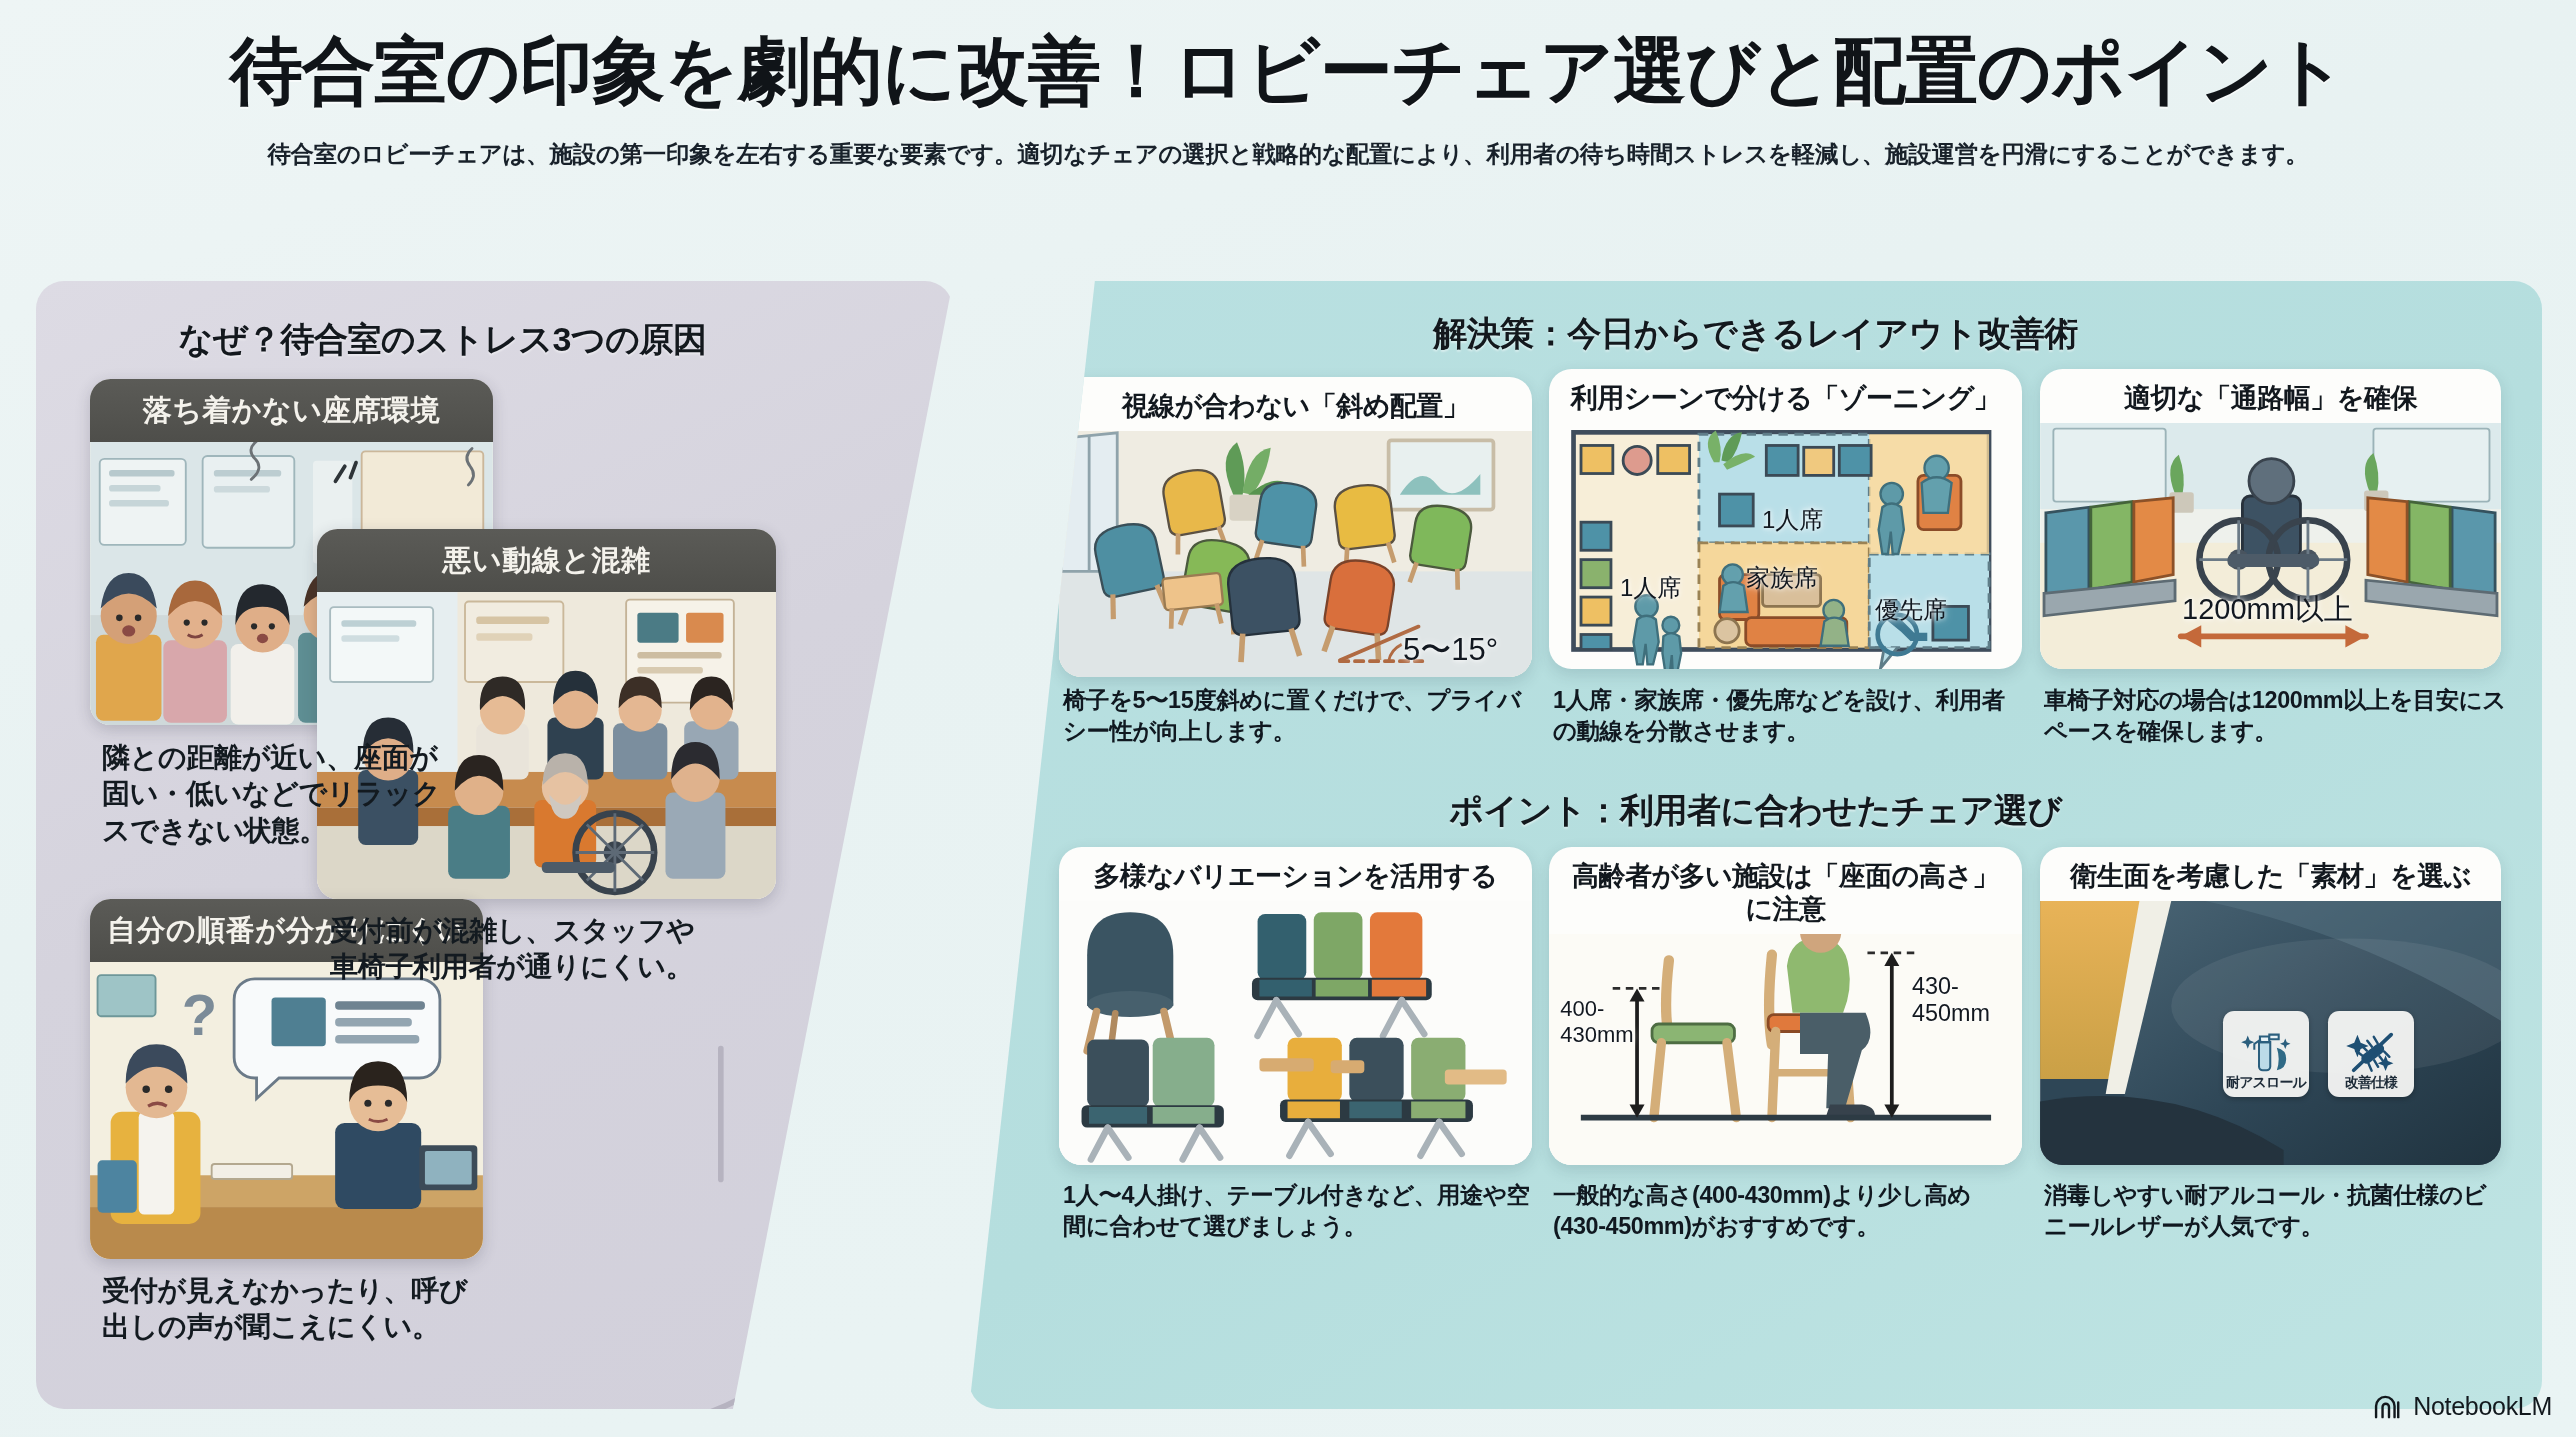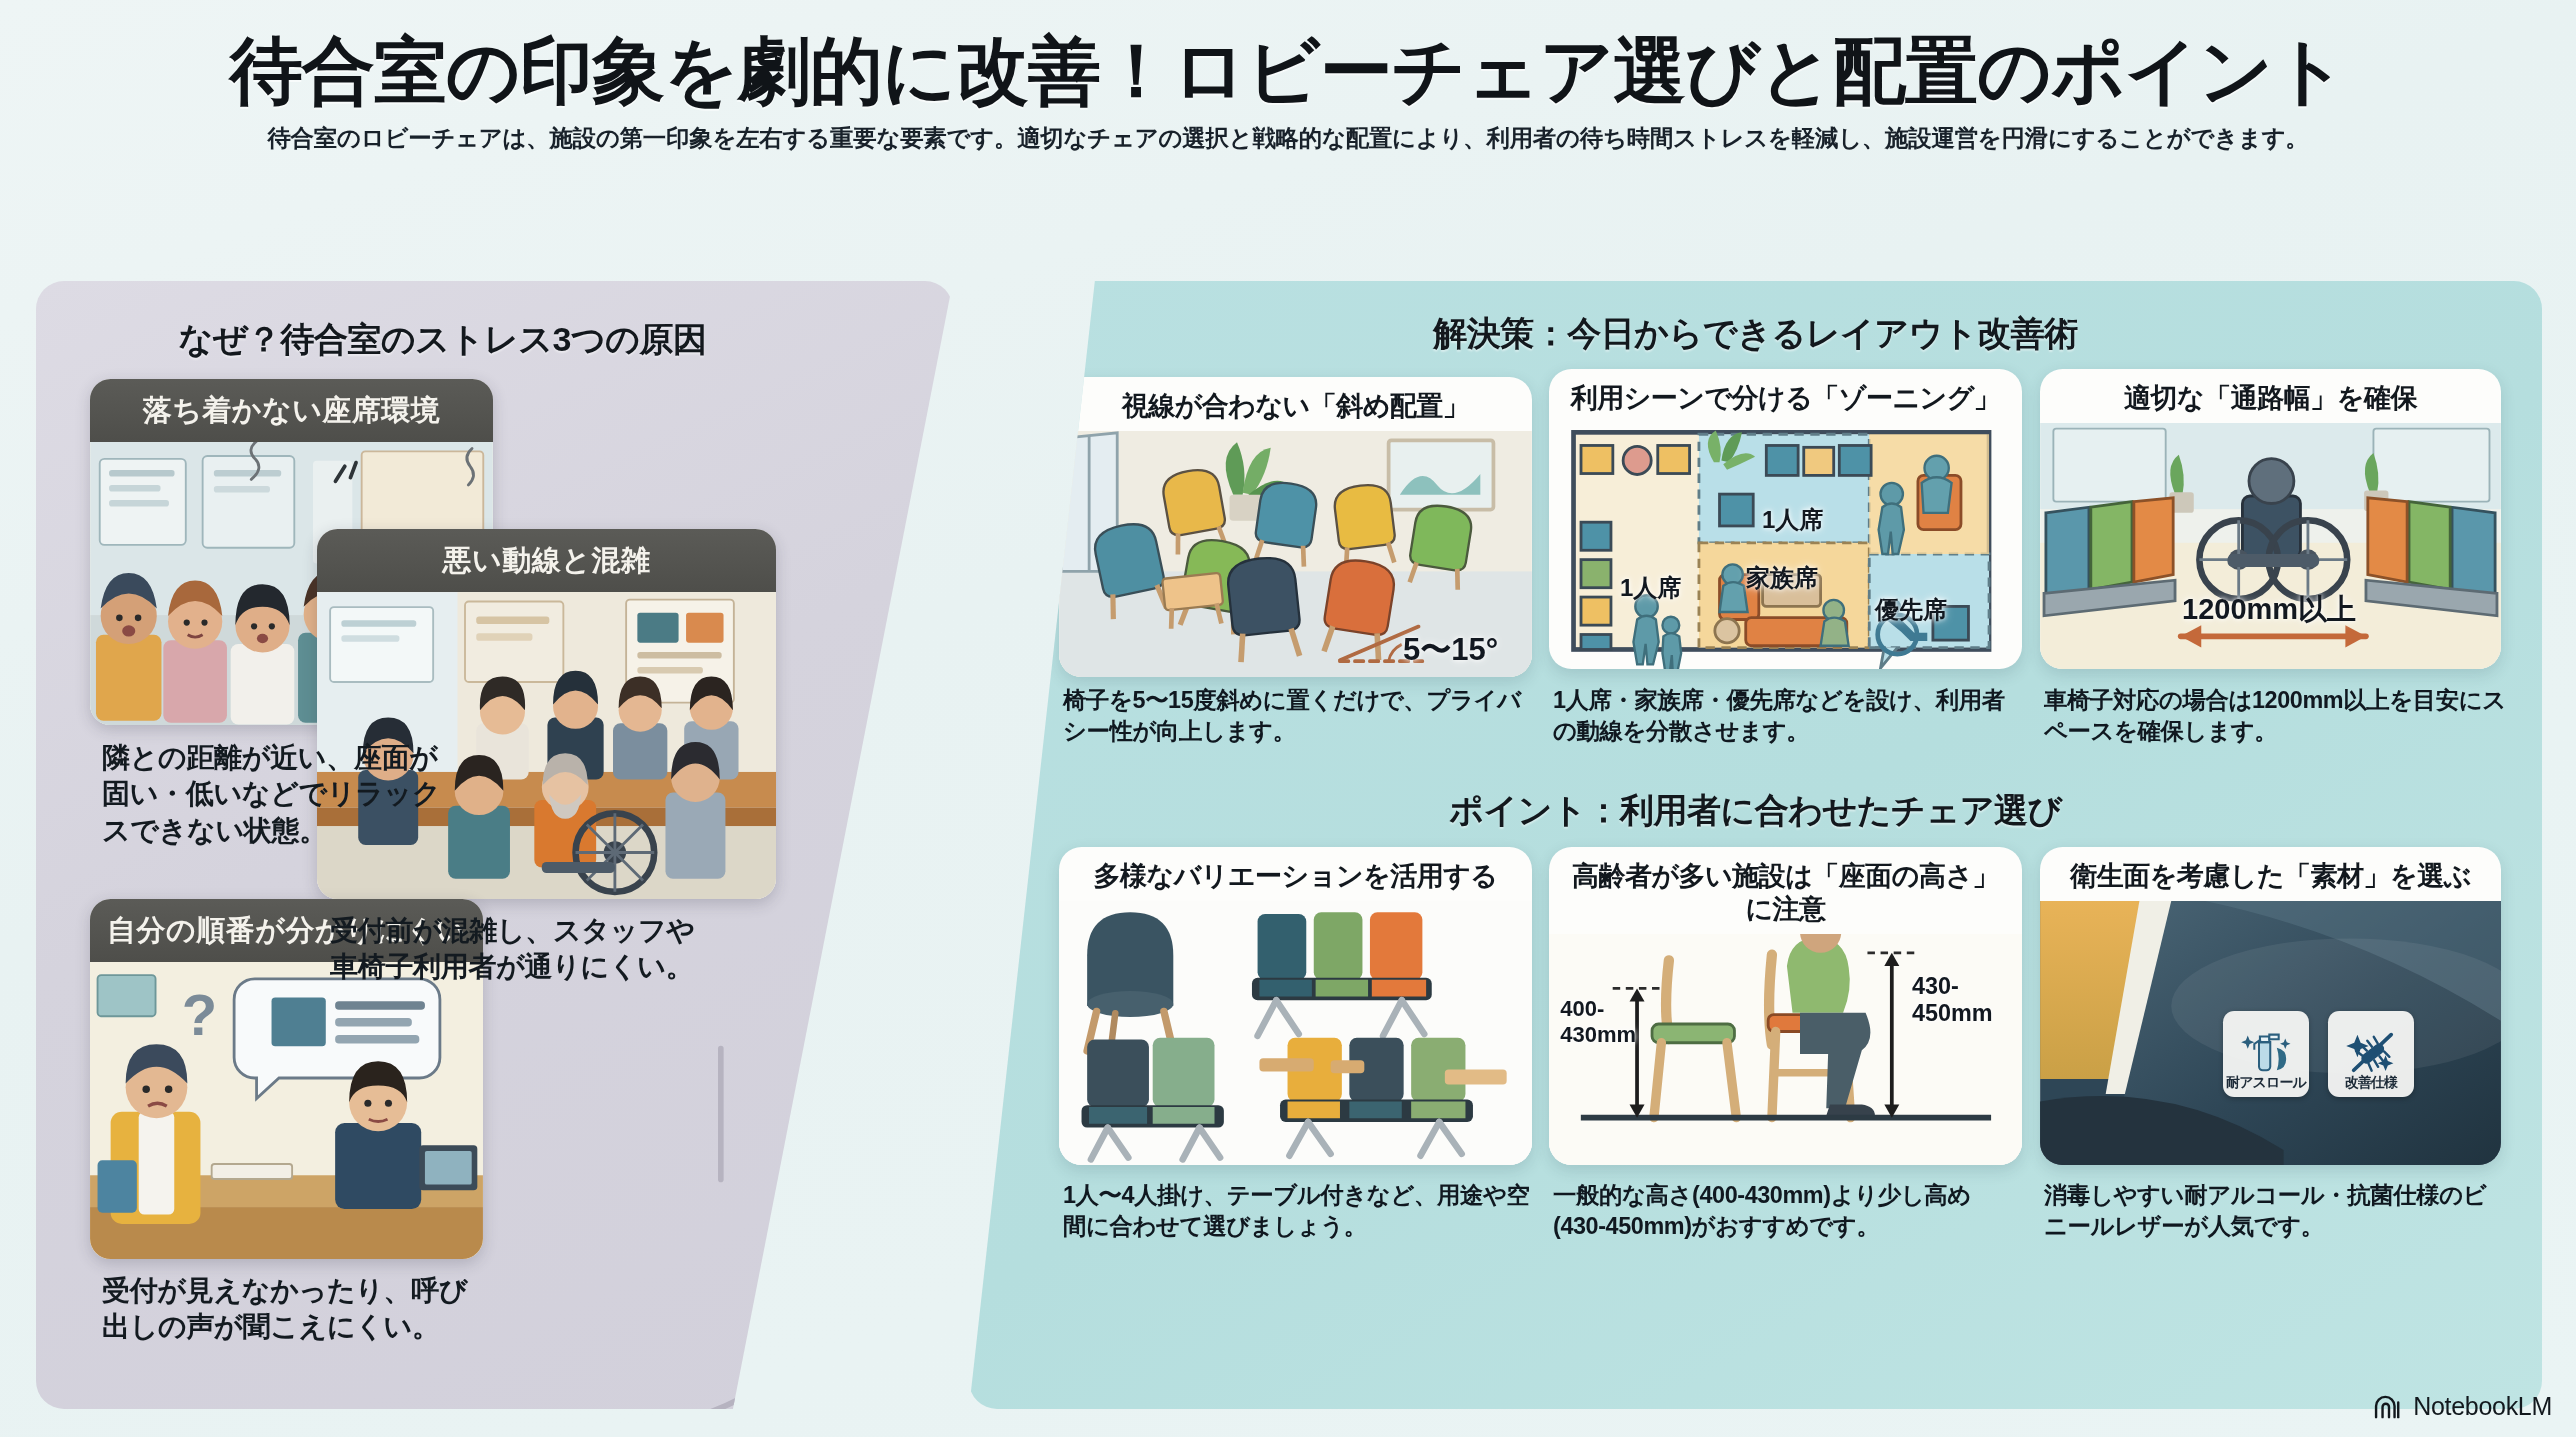--- a/index.html
+++ b/index.html
@@ -32,21 +32,21 @@
     color: #101418;
     line-height: 1.18;
     padding: 0 66px;
     text-shadow: 0 1.9px 0 rgba(255,255,255,.6);
   }
   #subtitle {
     text-align: center;
     font-size: 23.4px;
     font-weight: 700;
     color: #18212a;
-    margin-top: 8px;
+    margin-top: 24px;
     letter-spacing: -0.2px;
   }
 
   
   #left-panel {
     position: absolute;
     left: 36px; top: 281px;
     width: 917px; height: 1128px;
     background: linear-gradient(155deg, #dddbe4 0%, #d5d3dd 45%, #d2d0db 100%);
     border-radius: 28px;
@@ -129,21 +129,21 @@
     color: #101820;
     line-height: 1.32;
     letter-spacing: -0.4px;
   }
 
   
   .zchair { position:absolute; border:3px solid #3b4a56; border-radius:7px; }
 
   .tag {
     position: absolute;
-    font-weight: 700;
+    font-weight: 400;
     color: #121820;
     text-shadow: 0 0 4.7px rgba(255,255,255,.95), 0 0 9.4px rgba(255,255,255,.8);
   }
 
   .badge {
     position: absolute;
     background: rgba(250,250,248,.93);
     border-radius: 11.2px;
     width: 86px; height: 86px;
     display: flex; flex-direction: column;

